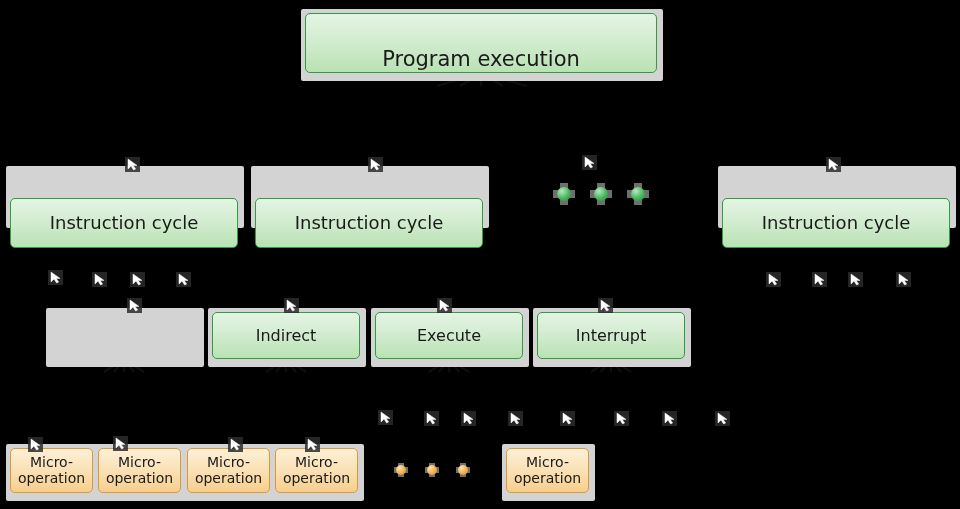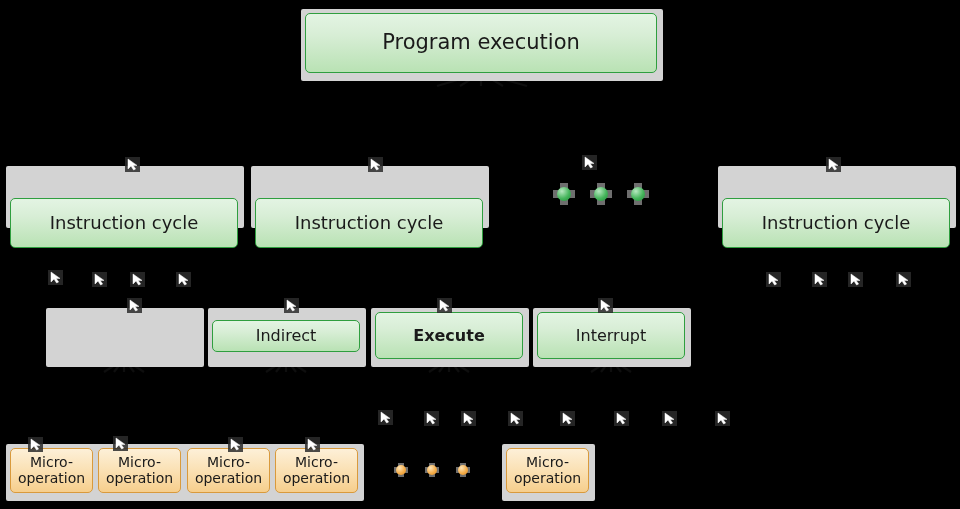--- a/index.html
+++ b/index.html
@@ -64,21 +64,21 @@
   .green .box {
     background: linear-gradient(to bottom, #e3f4e3 0%, #d8eed6 35%, #b9e2b4 100%);
     border: 1px solid #2f9e3f;
   }
   
   .orange .box {
     background: linear-gradient(to bottom, #fdf0d8 0%, #fadfb0 55%, #f6ce8c 100%);
     border: 1px solid #d99a3c;
   }
 
-  .t-xl   { font-size: 21px; }
+  .t-xl   { font-size: 21px; align-items: flex-end; }
   .t-lg   { font-size: 18px; margin-top: 28px; }
   .t-md   { font-size: 16px; }
   .t-sm   { font-size: 14px; }
 
   
   .dot-group {
     position: absolute;
   }
   .dot-cell {
     position: absolute;
@@ -220,25 +220,25 @@
         <div class="dot-cell" style="left: 74px; top: 0px;">
           <div class="dot-cross"></div>
           <div class="dot-circle dot-green"></div>
         </div>
       </div>
       <div class="node green" style="left: 46px; top: 308px; width: 158px; height: 59px;">
         <div class="plate"></div>
       </div>
       <div class="node green" style="left: 208px; top: 308px; width: 158px; height: 59px;">
         <div class="plate"></div>
-        <div class="box t-md" style="left: 4px; top: 12px; width: 148px; height: 32px;">
+        <div class="box t-md" style="left: 4px; top: 4px; width: 148px; height: 47px;">
           <span>Indirect</span>
         </div>
       </div>
-      <div class="node green" style="left: 371px; top: 308px; width: 158px; height: 59px; font-weight: bold;">
+      <div class="node green" style="left: 371px; top: 308px; width: 158px; height: 59px;">
         <div class="plate"></div>
         <div class="box t-md" style="left: 4px; top: 4px; width: 148px; height: 47px;">
           <span>Execute</span>
         </div>
       </div>
       <div class="node green" style="left: 533px; top: 308px; width: 158px; height: 59px;">
         <div class="plate"></div>
         <div class="box t-md" style="left: 4px; top: 4px; width: 148px; height: 47px;">
           <span>Interrupt</span>
         </div>

